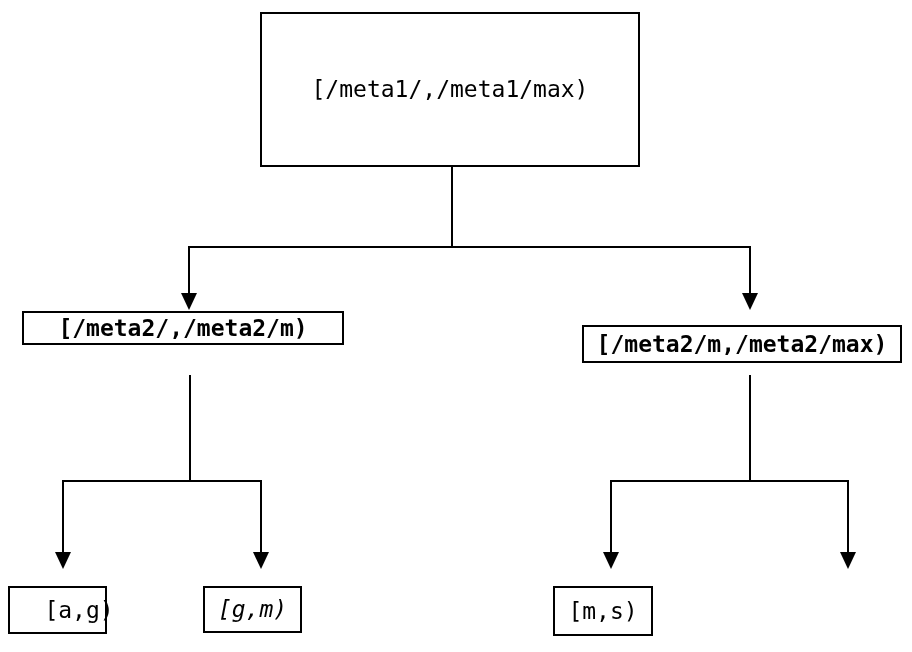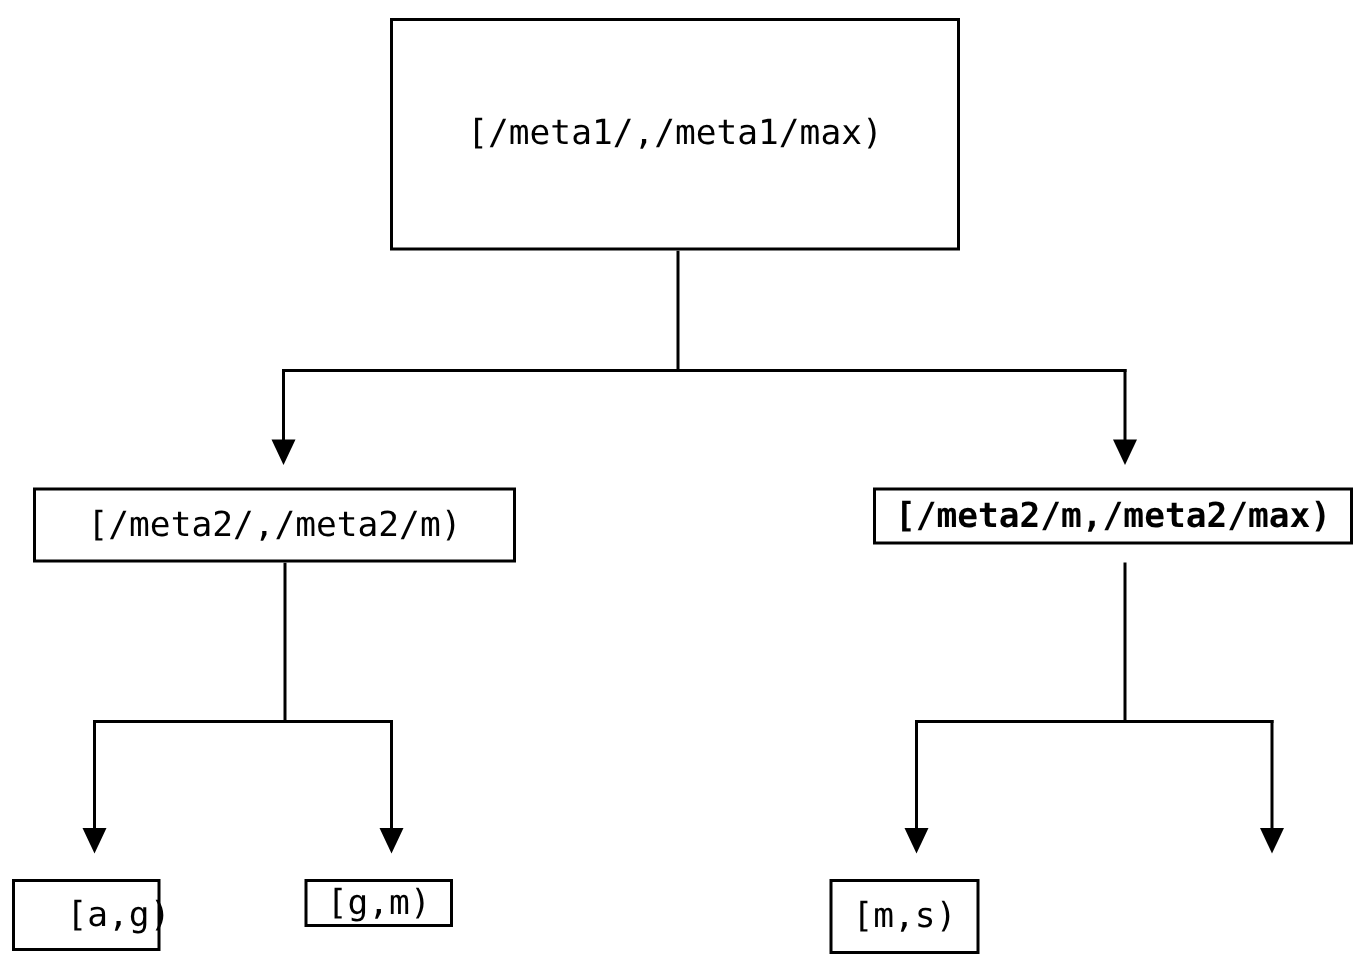--- a/index.html
+++ b/index.html
@@ -37,24 +37,24 @@
     background: #ffffff;
     display: flex;
     align-items: center;
     justify-content: center;
     color: #000000;
     font-size: 23px;
     line-height: 1;
     white-space: nowrap;
   }
   .node-root      { left: 260px; top: 12px;  width: 380px; height: 155px; }
-  .node-mid-left  { left: 22px;  top: 325px; width: 322px; height: 50px; }
+  .node-mid-left  { left: 22px;  top: 311px; width: 322px; height: 34px; font-weight: bold; }
   .node-mid-right { left: 582px; top: 325px; width: 320px; height: 38px; font-weight: bold; }
   .node-leaf-ag   { left: 8px;   top: 586px; width: 99px;  height: 48px; padding-left: 43px; }
-  .node-leaf-gm   { left: 203px; top: 586px; width: 99px;  height: 32px; }
+  .node-leaf-gm   { left: 203px; top: 586px; width: 99px;  height: 47px; font-style: italic; }
   .node-leaf-ms   { left: 553px; top: 586px; width: 100px; height: 50px; justify-content: center; }
   .node-leaf-smax { left: 777px; top: 586px; width: 126px; height: 50px; }
 </style>
 </head>
 <body>
 
 <div class="canvas">
 
   <svg class="edges-svg" viewBox="0 0 912 652" xmlns="http://www.w3.org/2000/svg">
 

